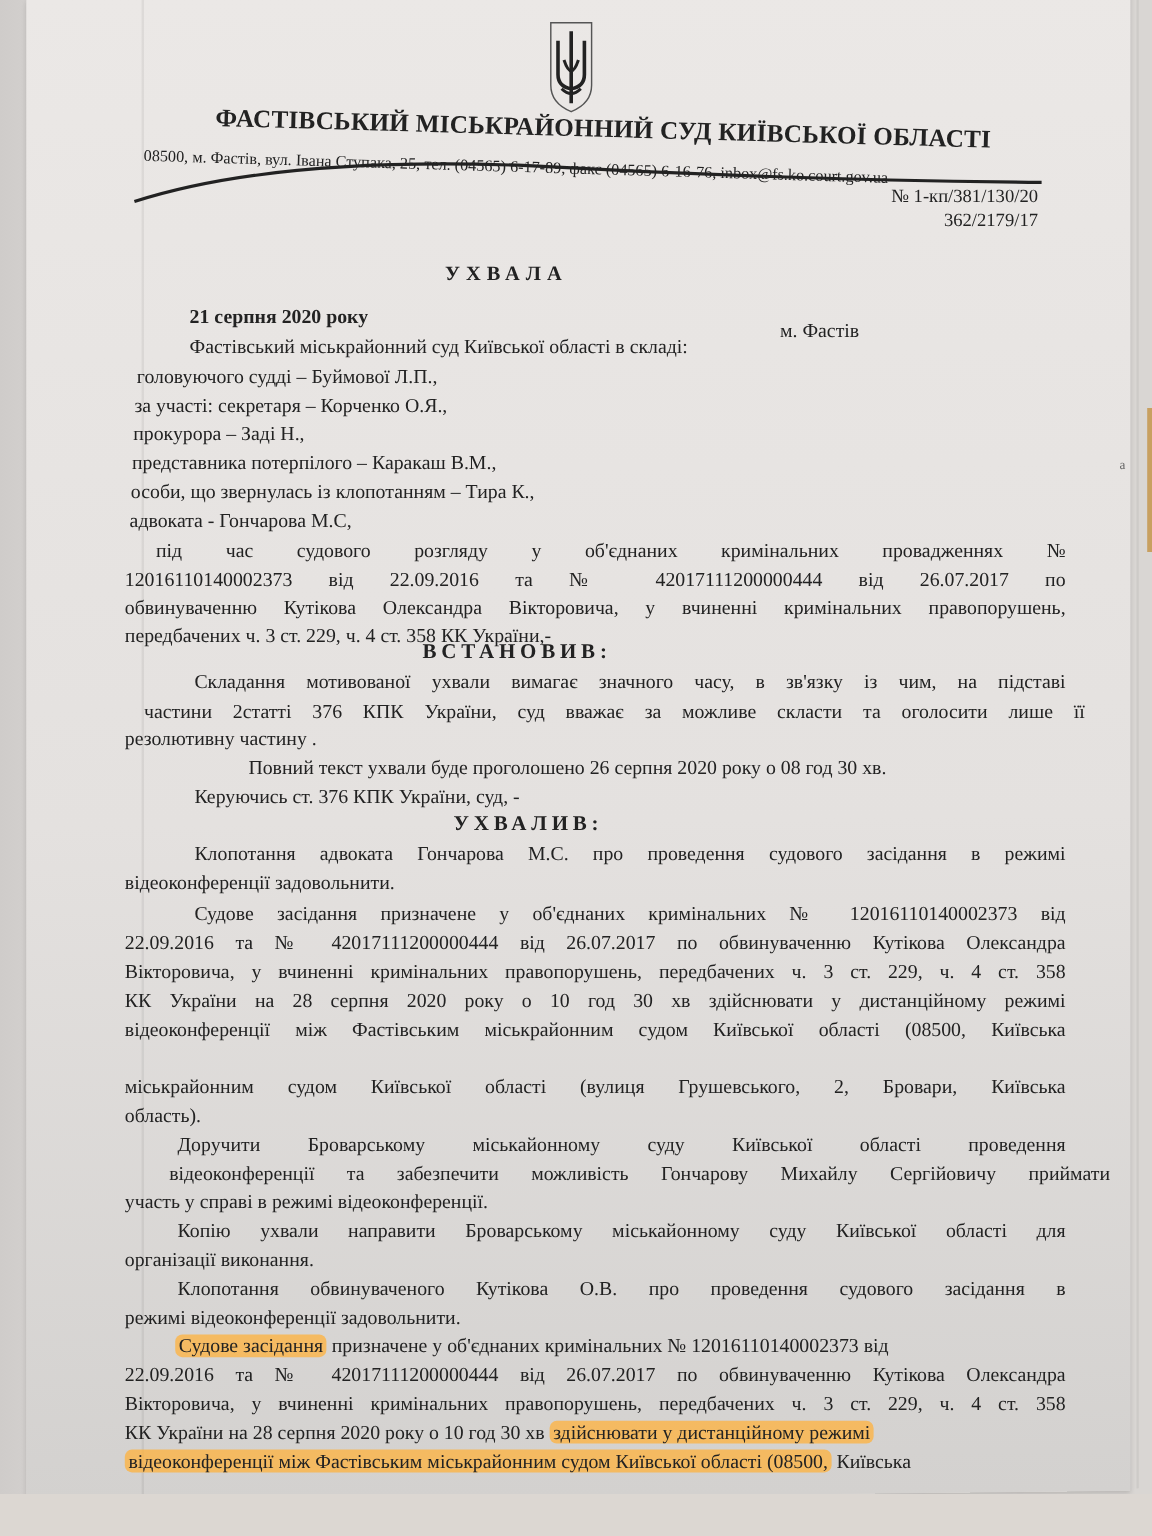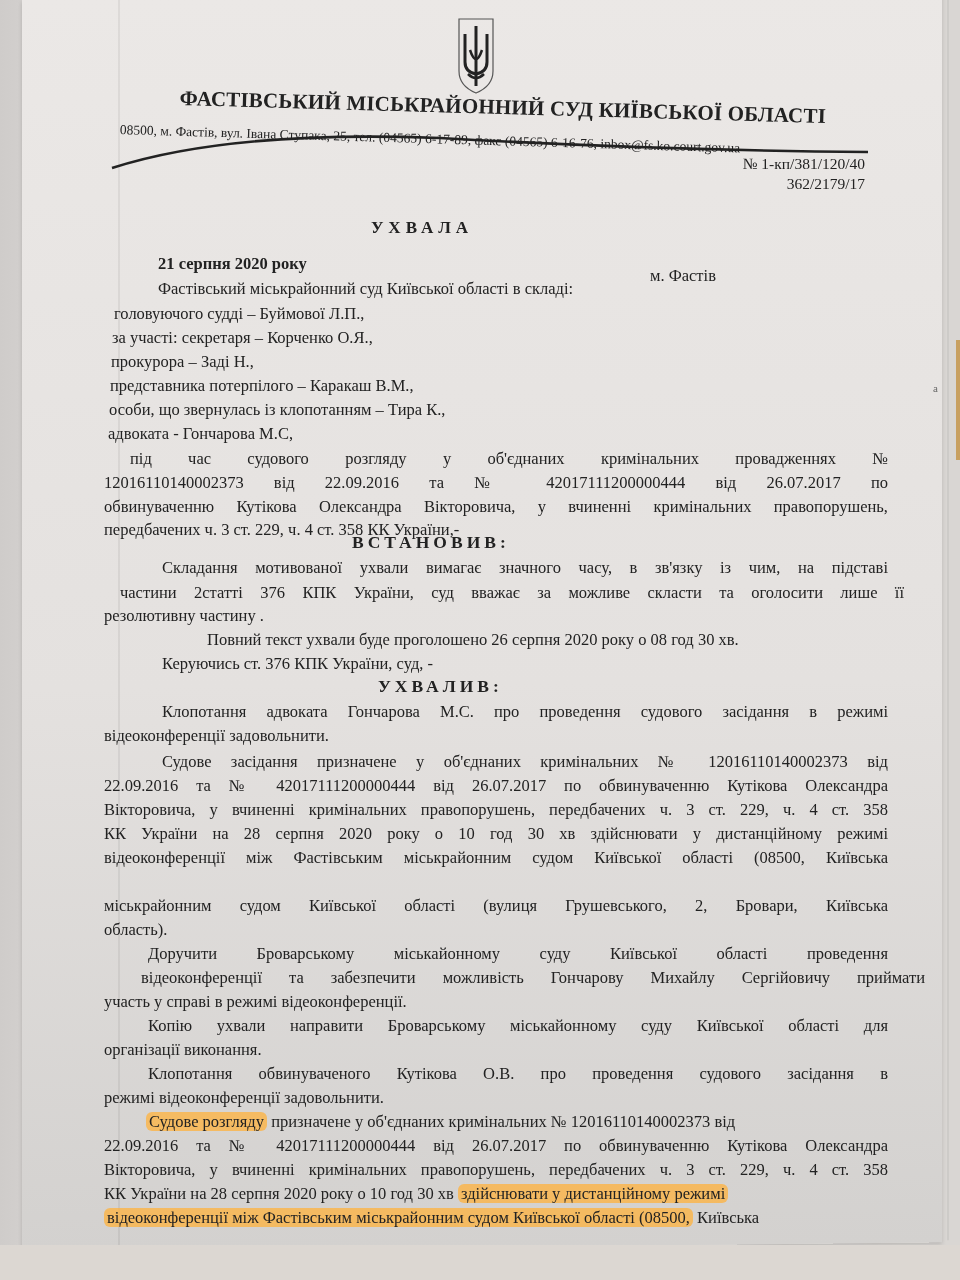--- a/index.html
+++ b/index.html
@@ -107,21 +107,21 @@
     <path d="M20 62 L20 70" stroke="#222" stroke-width="3"></path>
   </svg>
 
   <div class="court-title">ФАСТІВСЬКИЙ МІСЬКРАЙОННИЙ СУД КИЇВСЬКОЇ ОБЛАСТІ</div>
   <div class="court-address">08500, м. Фастів, вул. Івана Ступака, 25, тел. (04565) 6-17-89, факс (04565) 6-16-76, inbox@fs.ko.court.gov.ua</div>
   <svg class="header-rule" viewBox="0 0 760 40">
     <path d="M2 38 Q120 0 330 8 Q540 20 758 22" fill="none" stroke="#222" stroke-width="2.6"></path>
   </svg>
 
   <div class="case-no">
-    <div>№ 1-кп/381/120/40</div>
+    <div>№ 1-кп/381/130/20</div>
     <div>362/2179/17</div>
   </div>
 
   <div class="doc-title">УХВАЛА</div>
 
   <div class="line" style="left:158px;top:254px;font-weight:bold;">21 серпня 2020 року</div>
   <div class="line" style="left:650px;top:266px;">м. Фастів</div>
 
   <div class="line" style="left:158px;top:279px;">Фастівський міськрайонний суд Київської області в складі:</div>
   <div class="line" style="left:114px;top:304px;">головуючого судді – Буймової Л.П.,</div>
@@ -162,21 +162,21 @@
   <div class="justify" style="left:104px;top:968px;width:784px;margin-left:37px;">відеоконференції та забезпечити можливість Гончарову Михайлу Сергійовичу приймати</div>
   <div class="line" style="left:104px;top:992px;">участь у справі в режимі відеоконференції.</div>
 
   <div class="justify" style="left:148px;top:1016px;width:740px;">Копію ухвали направити Броварському міськайонному суду Київської області для</div>
   <div class="line" style="left:104px;top:1040px;">організації виконання.</div>
 
   <div class="justify" style="left:148px;top:1064px;width:740px;">Клопотання обвинуваченого Кутікова О.В.  про проведення судового засідання в</div>
   <div class="line" style="left:104px;top:1088px;">режимі відеоконференції задовольнити.</div>
 
   <div class="line" style="left:146px;top:1112px;">
-    <span class="hl">Судове розгляду</span><span> призначене у об'єднаних кримінальних № 12016110140002373 від</span>
+    <span class="hl">Судове засідання</span><span> призначене у об'єднаних кримінальних № 12016110140002373 від</span>
   </div>
   <div class="justify" style="left:104px;top:1136px;width:784px;">22.09.2016 та № 42017111200000444 від 26.07.2017 по обвинуваченню Кутікова Олександра</div>
   <div class="justify" style="left:104px;top:1160px;width:784px;">Вікторовича, у вчиненні кримінальних правопорушень, передбачених ч. 3 ст. 229, ч. 4 ст. 358</div>
   <div class="line" style="left:104px;top:1184px;">
     <span>КК України    на 28 серпня 2020 року о 10 год 30 хв </span><span class="hl">здійснювати у дистанційному режимі</span>
   </div>
   <div class="line" style="left:104px;top:1208px;">
     <span class="hl">відеоконференції між Фастівським міськрайонним судом Київської області (08500,</span><span> Київська</span>
   </div>
 

